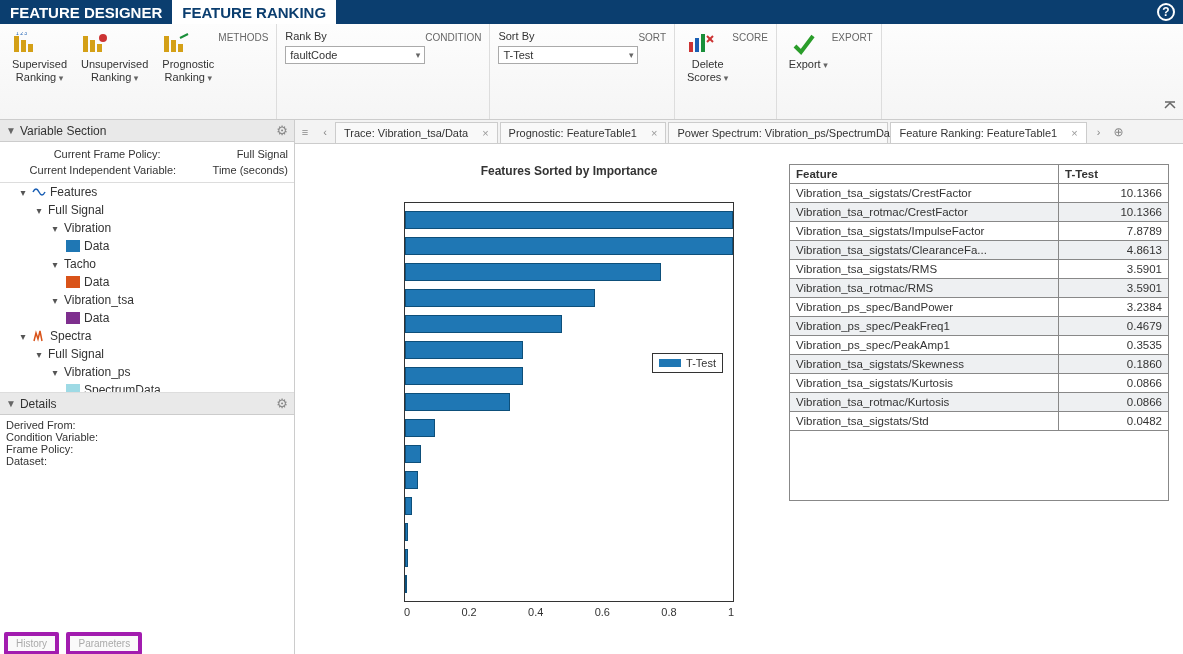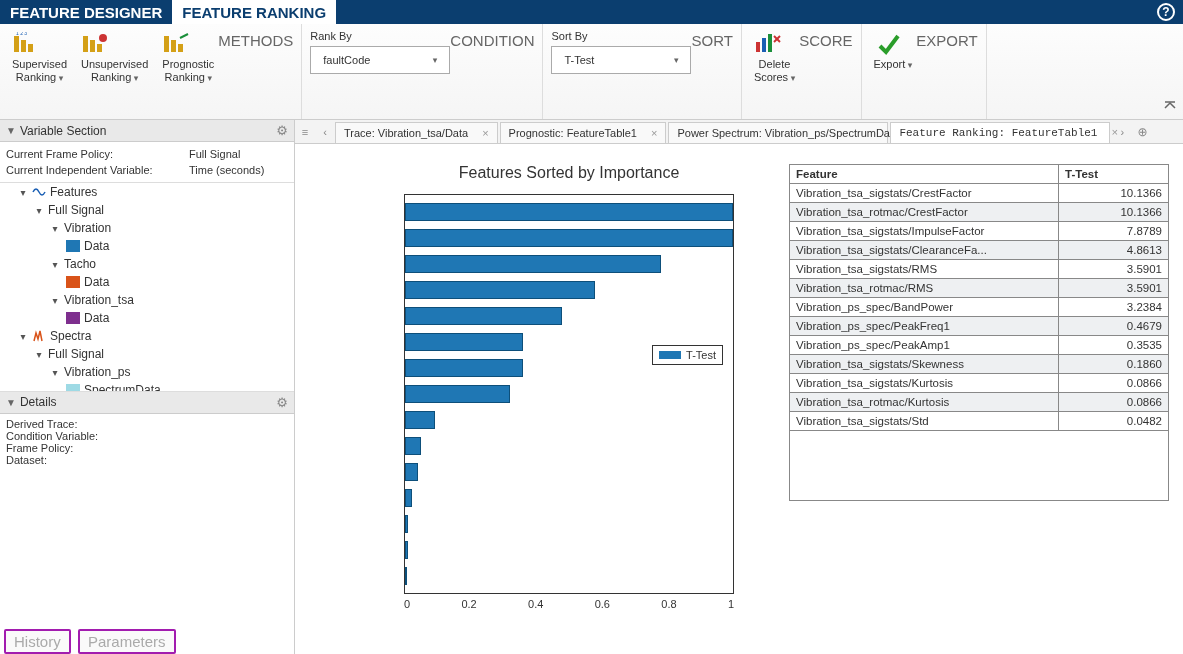--- a/index.html
+++ b/index.html
@@ -7,67 +7,67 @@
   
   
   .maintabs { background: #0b3e6f; height: 24px; display: flex; align-items: stretch; position: relative; }
   .maintab { padding: 4px 10px; font-size: 15px; font-weight: bold; color: #fff; cursor: pointer; }
   .maintab.active { background: #fff; color: #0b3e6f; }
   .help-icon { position: absolute; right: 8px; top: 3px; width: 18px; height: 18px; border: 2px solid #fff; border-radius: 50%; color: #fff; font-weight: bold; text-align: center; line-height: 14px; font-size: 12px; cursor: pointer; }
   
   
   .ribbon { height: 96px; background: linear-gradient(#fdfdfd,#f5f5f5); border-bottom: 1px solid #ccc; display: flex; align-items: stretch; }
   .ribbon-group { border-right: 1px solid #ddd; padding: 6px 8px 2px 8px; display: flex; justify-content: space-between; }
-  .ribbon-group-label { text-align: right; font-size: 15px; color: #666; padding-top: 2px; }
+  .ribbon-group-label { text-align: right; font-size: 10px; color: #666; padding-top: 2px; }
   .ribbon-btn { display: flex; flex-direction: column; align-items: flex-start; justify-content: flex-start; padding: 2px 4px; cursor: pointer; font-size: 11px; text-align: center; line-height: 1.2; }
   .ribbon-btn .icon { width: 28px; height: 24px; margin-bottom: 2px; }
   .ribbon-row { display: flex; gap: 6px; }
   .dropdown-caret::after { content: " ▾"; font-size: 9px; color: #666; }
   .field-label { font-size: 11px; color: #333; margin-bottom: 4px; }
-  .combo { width: 140px; height: 28px; border: 1px solid #aaa; background: #fff; padding: 2px 12px; font-size: 11px; display: flex; justify-content: space-between; align-items: center; cursor: pointer; }
+  .combo { width: 140px; height: 18px; border: 1px solid #aaa; background: #fff; padding: 2px 4px; font-size: 11px; display: flex; justify-content: space-between; align-items: center; cursor: pointer; }
   .combo .caret { font-size: 9px; color: #666; }
   .ribbon-right { margin-left: auto; padding: 6px; display:flex; align-items:flex-end;}
   .ribbon-caret { width:14px; height:14px; display:inline-block; }
   
   
   .workarea { display: flex; height: calc(654px - 24px - 96px); }
   
   
   .leftpanel { width: 295px; border-right: 1px solid #ccc; display:flex; flex-direction:column; }
   .panel-header { background: #e9e9e9; border-bottom:1px solid #ccc; padding: 3px 6px; display:flex; align-items:center; gap:4px; font-size:12px; }
   .panel-header .collapse-tri { font-size:10px; color:#666; }
   .panel-header .gear { margin-left:auto; color:#888; font-size:13px; cursor:pointer;}
   .kv-block { padding: 4px 6px; font-size:11px; }
-  .kv-row { display:flex; gap:8px; padding:2px 0; }
+  .kv-row { display:flex; gap:8px; padding:2px 0;justify-content:flex-end; }
   .kv-row .k { width: 175px; }
   .tree { flex:1; overflow:auto; border-top:1px solid #ddd; border-bottom:1px solid #ddd; position:relative;}
   .tree-row { display:flex; align-items:center; padding: 2px 4px; font-size:12px; gap:4px; cursor:pointer;}
   .tw { display:inline-block; width:10px; text-align:center; font-size:10px; color:#555;}
   .ticon { width:14px; height:14px; display:inline-block; }
   .color-swatch { width:14px; height:12px; display:inline-block; }
   .ind1 { padding-left: 18px;} .ind2{padding-left:34px;} .ind3{padding-left:50px;} .ind4{padding-left:66px;}
   
   .details-body { padding:4px 6px; font-size:11px; flex:1; }
   .details-footer { padding:4px; }
-  .ghost-btn { border:2px solid #a21caf; color:#aaa; background:#fafafa; padding:2px 8px; font-size:15px; border-radius:2px; margin-right:4px; cursor:default;}
+  .ghost-btn { border:4px solid #a21caf; color:#aaa; background:#fafafa; padding:2px 8px; font-size:10px; border-radius:2px; margin-right:4px; cursor:default;}
   
   
   .content { flex:1; display:flex; flex-direction:column; background:#fff; }
   .tabstrip { height:24px; border-bottom:1px solid #ccc; display:flex; align-items:stretch; background:#f3f3f3; }
   .tab-nav { width:20px; display:flex; align-items:center; justify-content:center; color:#888; cursor:pointer; font-size:11px;}
   .doctab { border:1px solid #ccc; border-bottom:none; background:#f9f9f9; margin-top:2px; margin-right:2px; padding: 3px 8px; font-size:11px; display:flex; align-items:center; gap:14px; cursor:pointer; max-width:220px; white-space:nowrap;}
-  .doctab.active { background:#fff;font-family:Liberation Mono, monospace; }
+  .doctab.active { background:#fff; }
   .doctab .x { color:#999; font-size:11px; cursor:pointer;}
   .tab-plus { width:20px; display:flex; align-items:center; justify-content:center; color:#888; cursor:pointer;}
   
   .canvas { flex:1; display:flex; gap:20px; padding: 20px 14px; }
   
   
   .chartbox { width: 400px; display:flex; flex-direction:column; align-items:center; }
-  .chart-title { font-weight:normal; font-size:16px; margin-bottom:12px;}
+  .chart-title { font-weight:bold; font-size:12px; margin-bottom:24px;}
   .plotframe { border:1px solid #333; width:330px; height:400px; position:relative; background:#fff;}
   .bar { position:absolute; left:0; height:18px; background:#1f77b4; border:1px solid #0d4f7a;}
   .legend-box { position:absolute; right:10px; top:150px; border:1px solid #333; background:#fff; padding:3px 6px; font-size:11px; display:flex; align-items:center; gap:5px;}
   .legend-swatch { width:22px; height:8px; background:#1f77b4; display:inline-block;}
   .xaxis { width:330px; display:flex; justify-content:space-between; font-size:11px; padding-top:4px;}
   
   
   .datatable-wrapper { flex:1; }
   .datatable { border:1px solid #888; border-collapse:collapse; width:100%; font-size:11.5px;}
   .datatable th, .datatable td { border:1px solid #888; padding:3px 6px; text-align:left; }
@@ -253,21 +253,21 @@
         </div>
 
     </div>
 
     <div class="panel-header">
       <span class="collapse-tri">▼</span>
       <span>Details</span>
       <span class="gear">⚙</span>
     </div>
     <div class="details-body">
-      <div>Derived Trace:</div>
+      <div>Derived From:</div>
       <div>Condition Variable:</div>
       <div>Frame Policy:</div>
       <div>Dataset:</div>
     </div>
     <div class="details-footer">
       <span class="ghost-btn">History</span>
       <span class="ghost-btn">Parameters</span>
     </div>
   </div>
 

